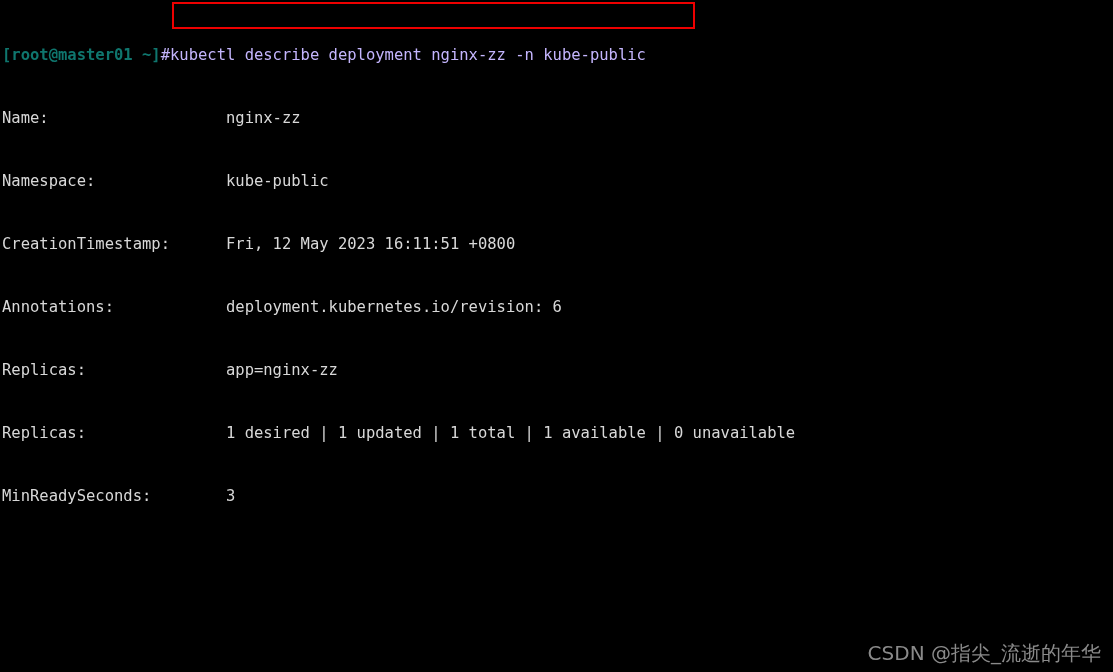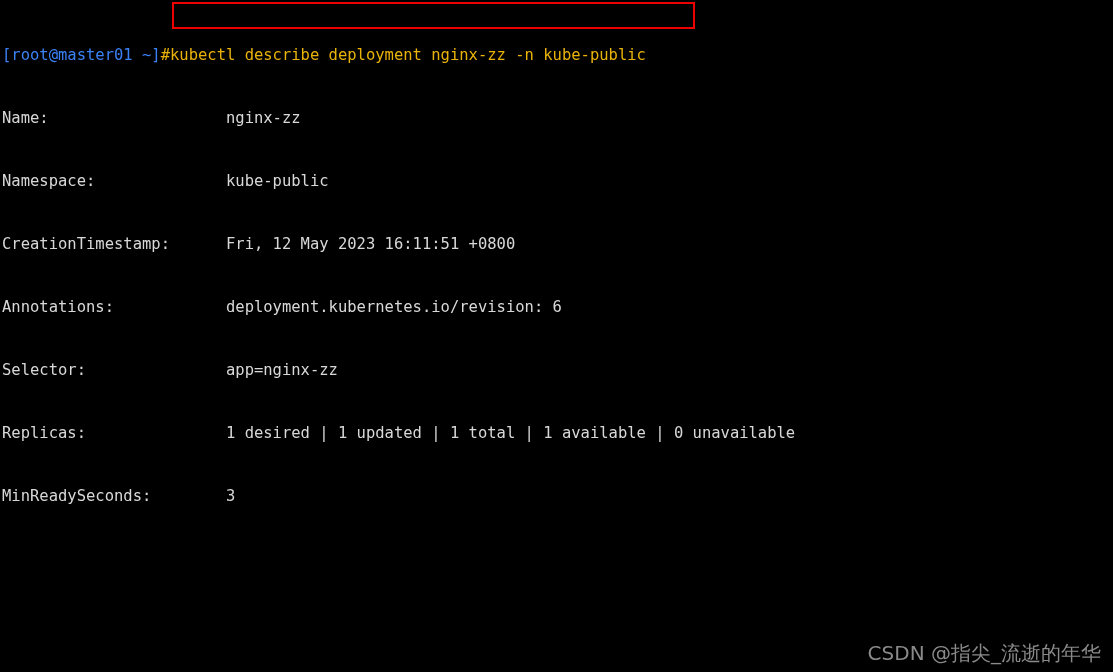--- a/index.html
+++ b/index.html
@@ -29,25 +29,25 @@
     top: 3px;
     white-space: pre;
     letter-spacing: 0px;
   }
   .line {
     height: 21px;
     white-space: pre;
     display: block;
   }
   .prompt {
-    color: #3b82f6;
-    font-weight: normal;
+    color: #0f766e;
+    font-weight: bold;
   }
   .cmd {
-    color: #eab308;
+    color: #c4b5fd;
   }
   .highlight-box {
     position: absolute;
     left: 172px;
     top: 2px;
     width: 523px;
     height: 27px;
     border: 2px solid #ee0000;
     box-sizing: border-box;
     pointer-events: none;
@@ -66,21 +66,21 @@
 <body>
 
 <div id="terminal">
 
   <div class="lines">
     <span class="line"><span class="prompt">[root@master01 ~]</span><span class="cmd">#kubectl describe deployment nginx-zz -n kube-public</span></span>
     <span class="line">Name:                   nginx-zz</span>
     <span class="line">Namespace:              kube-public</span>
     <span class="line">CreationTimestamp:      Fri, 12 May 2023 16:11:51 +0800</span>
     <span class="line">Annotations:            deployment.kubernetes.io/revision: 6</span>
-    <span class="line">Selector:               app=nginx-zz</span>
+    <span class="line">Replicas:               app=nginx-zz</span>
     <span class="line">Replicas:               1 desired | 1 updated | 1 total | 1 available | 0 unavailable</span>
     <span class="line">MinReadySeconds:        3</span>
     
     
     
     
     
     
     
     

